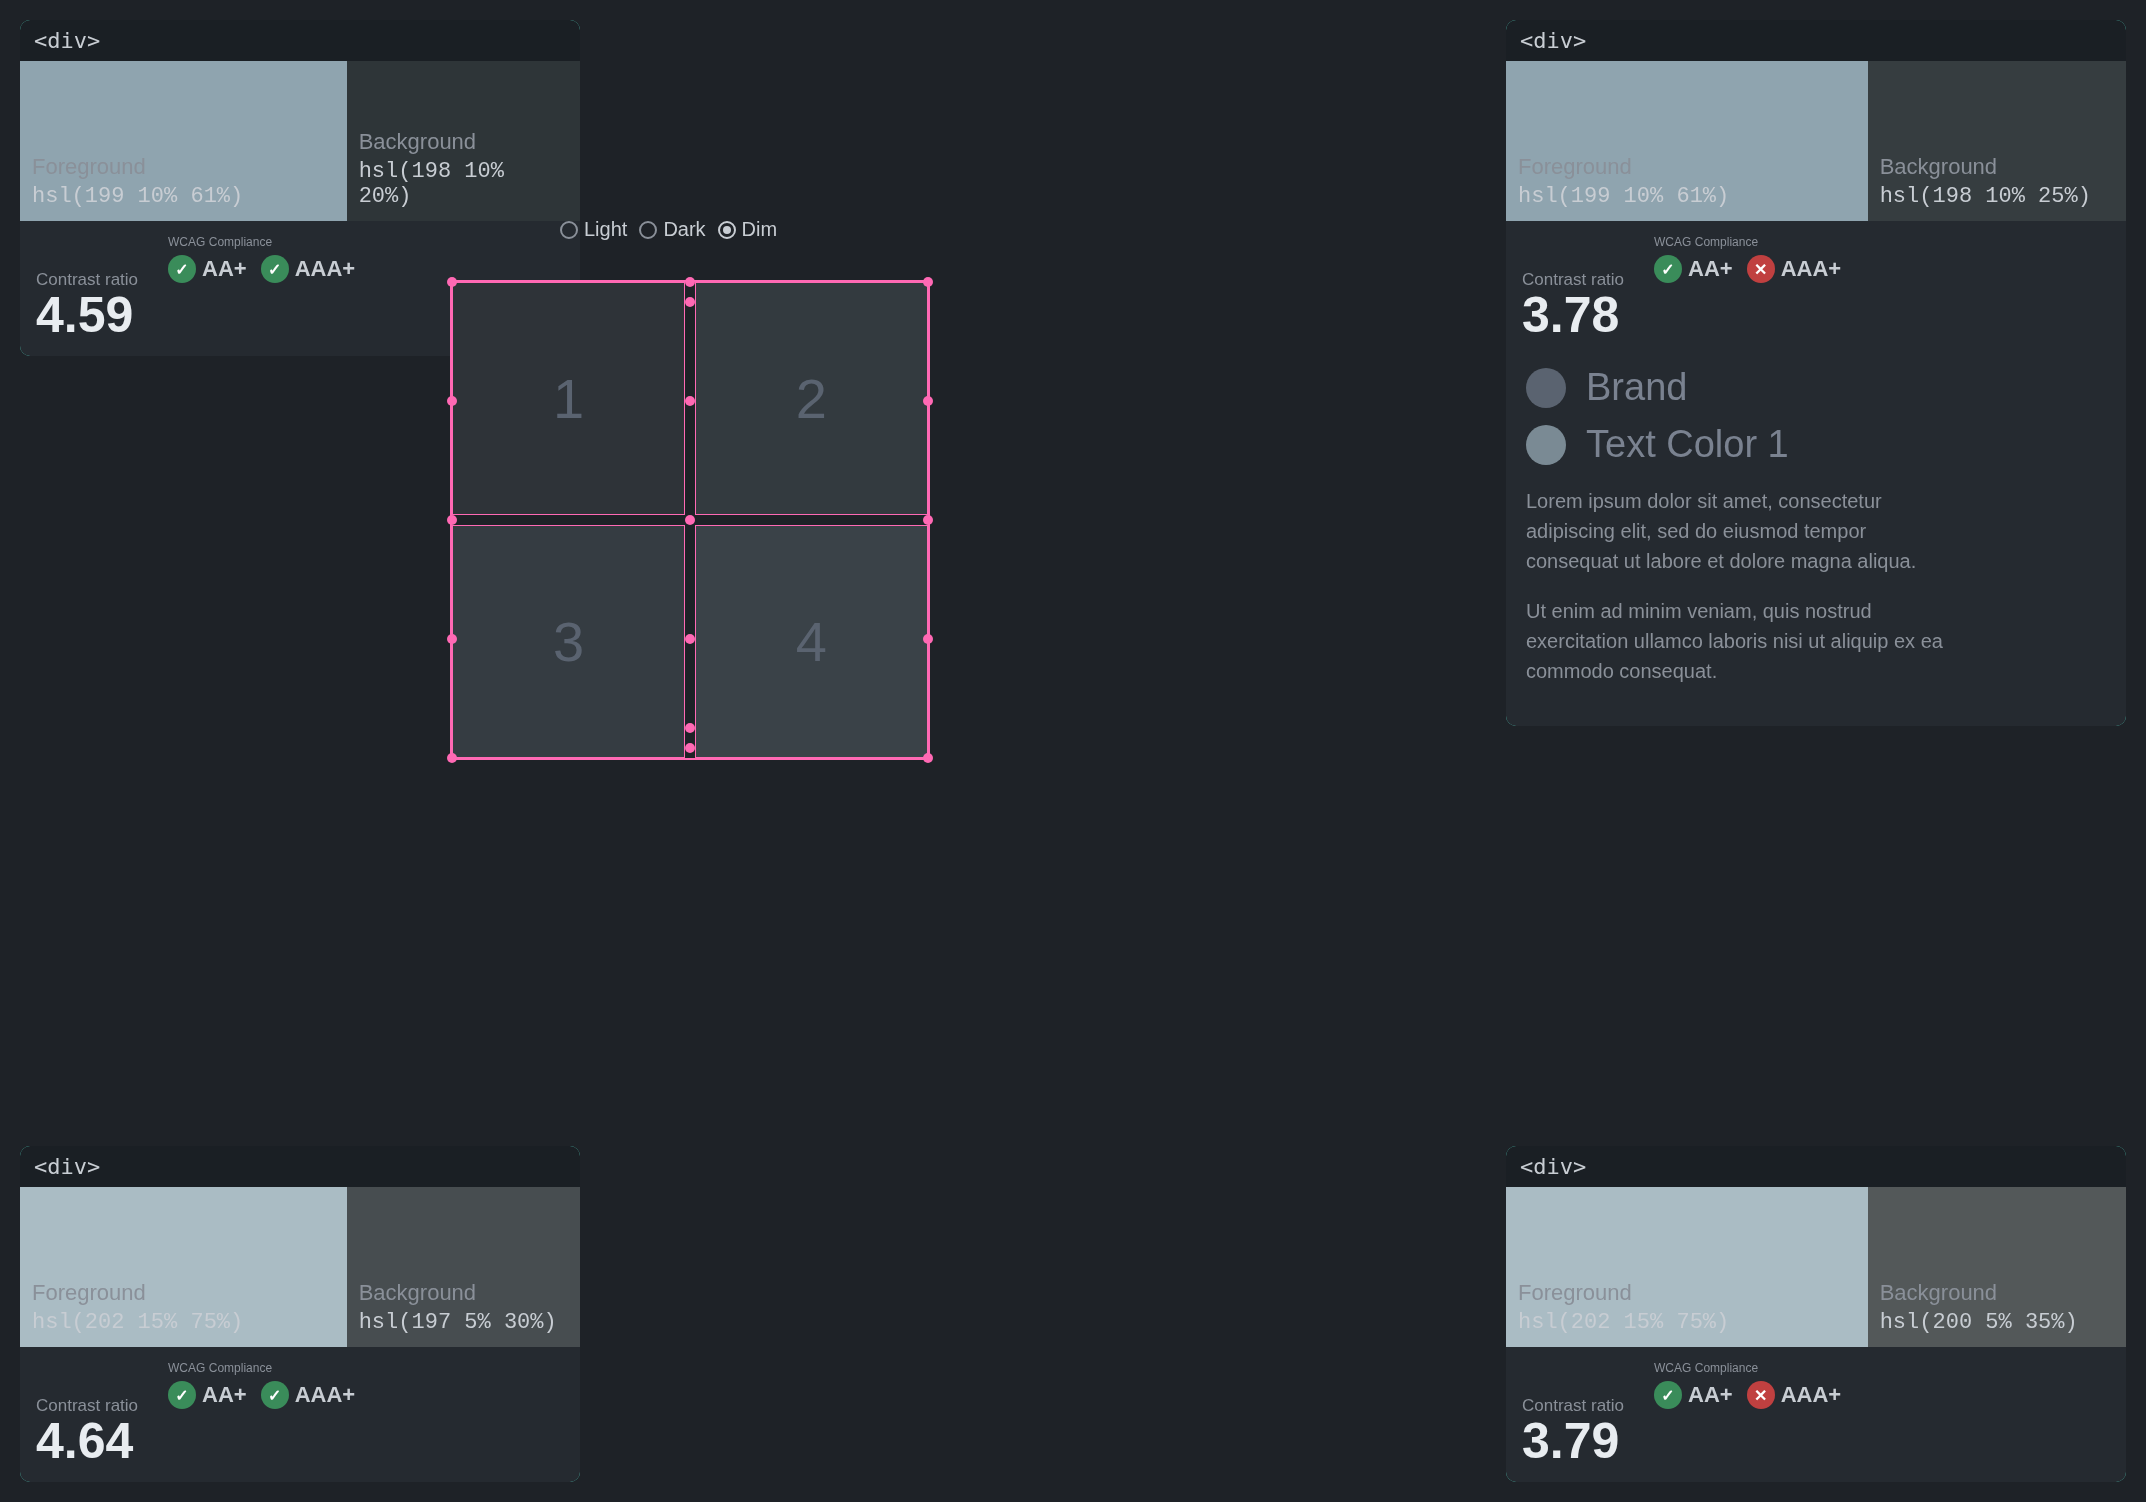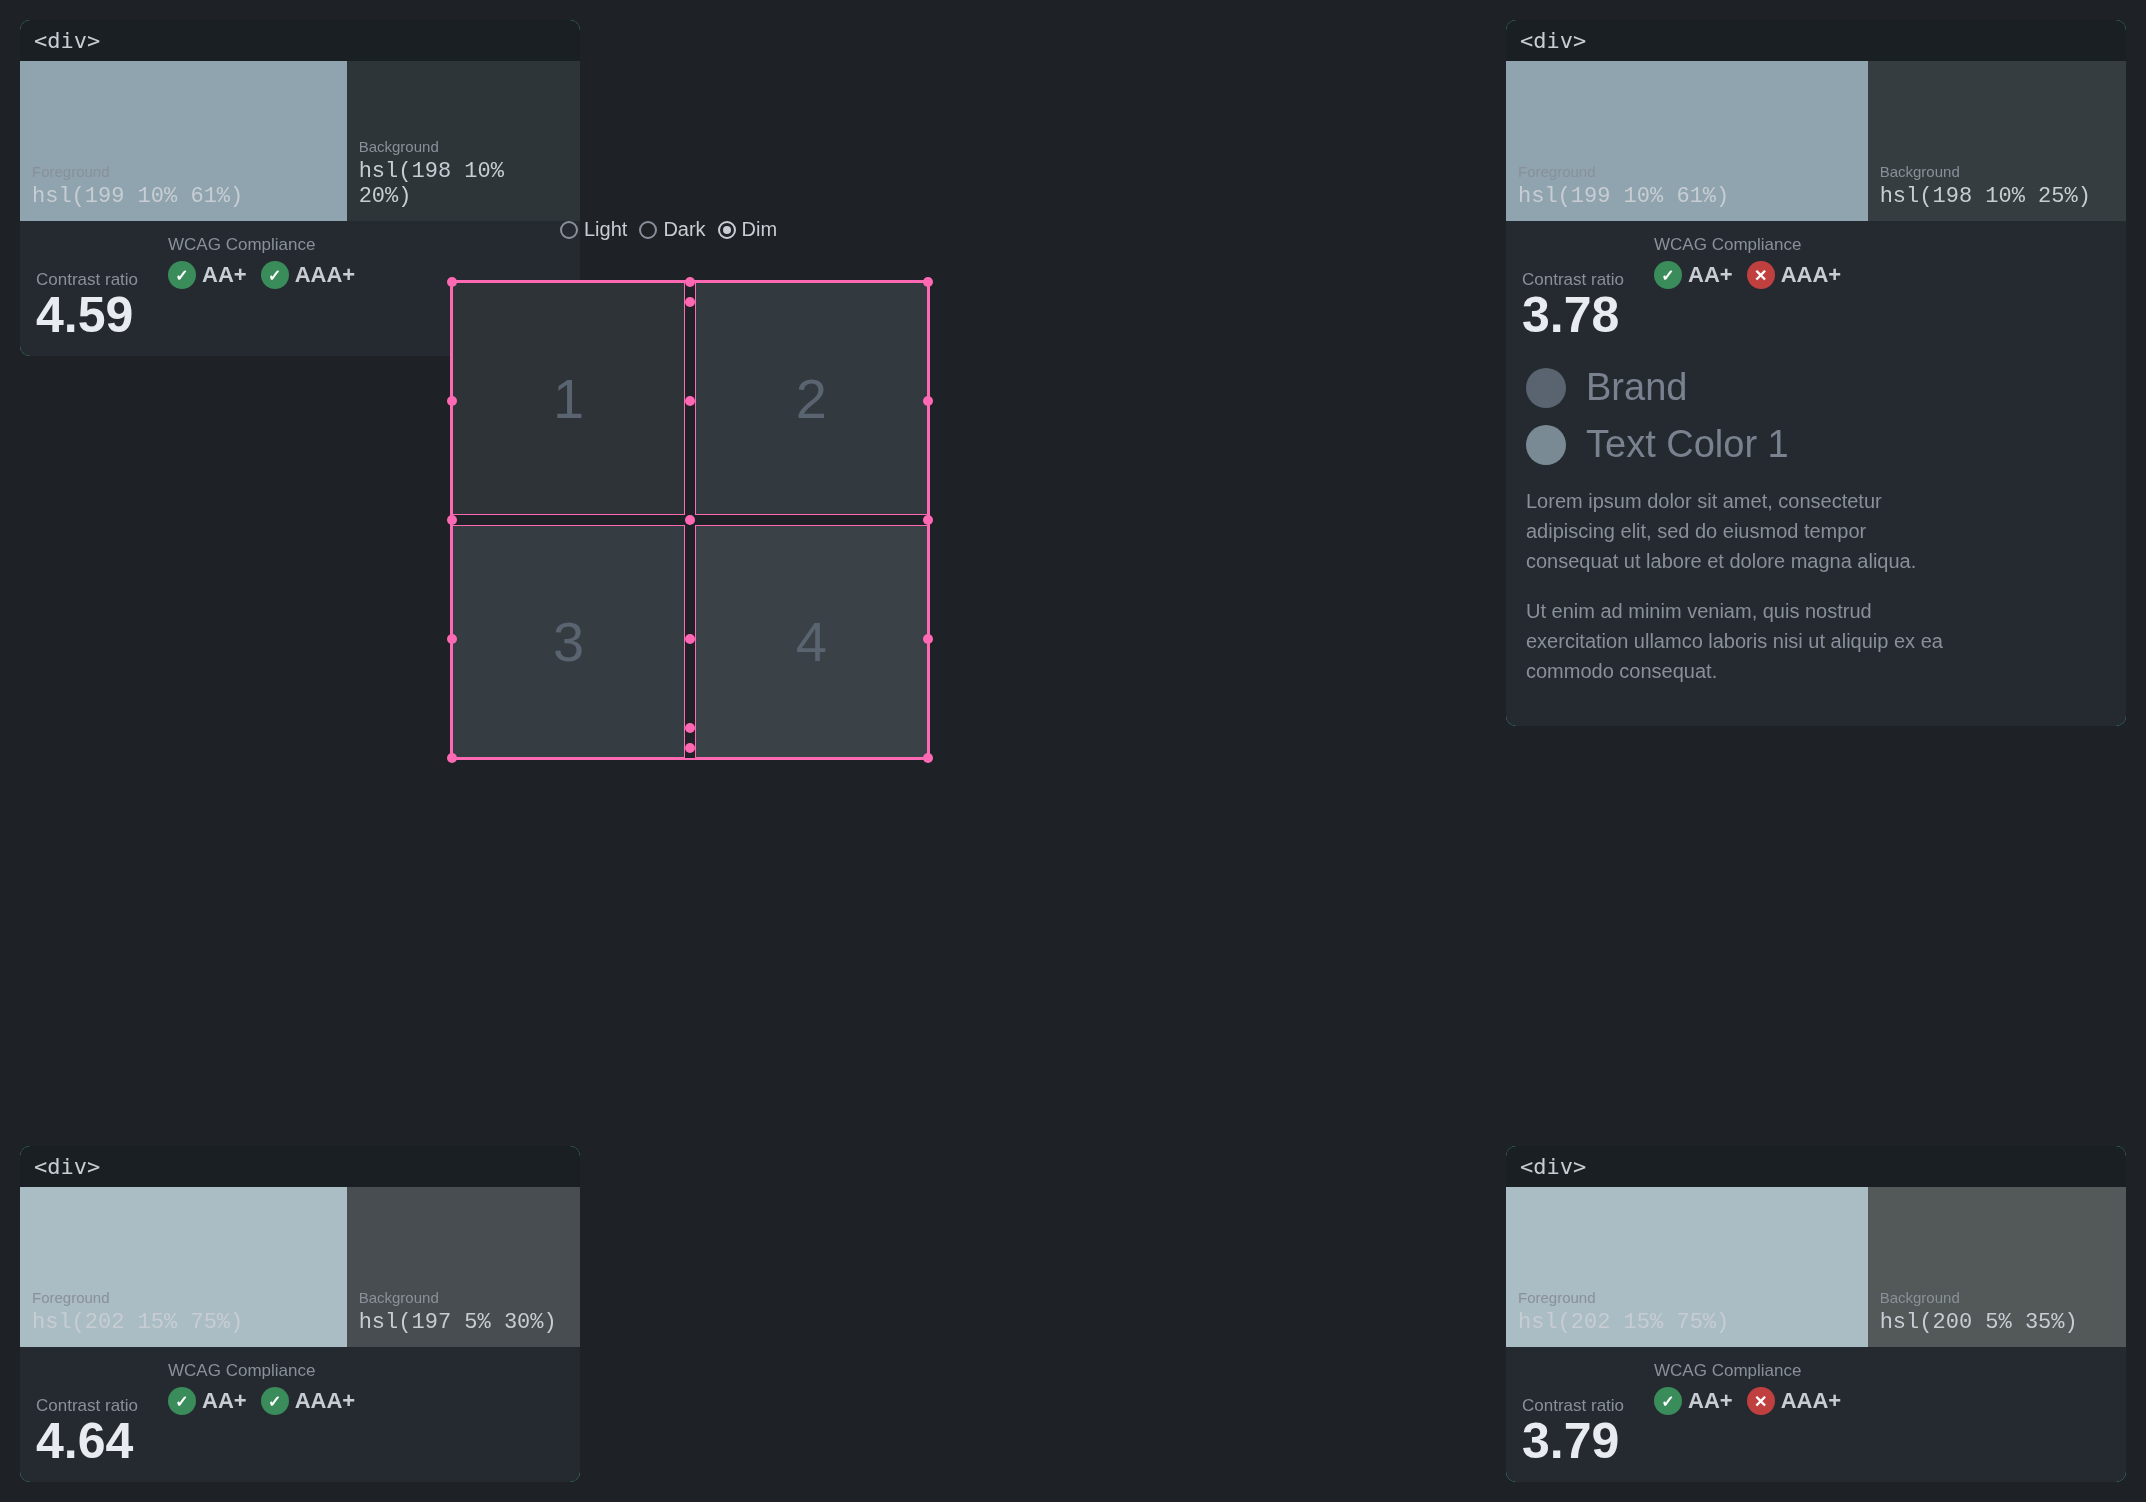--- a/index.html
+++ b/index.html
@@ -39,21 +39,21 @@
 
     .swatch-fg {
       flex: 1.4;
     }
 
     .swatch-bg {
       flex: 1;
     }
 
     .color-label {
-      font-size: 15px;
+      font-size: 22px;
       color: #8a9099;
       margin-bottom: 4px;
     }
 
     .color-value {
       font-size: 22px;
       color: #c8cdd3;
       font-weight: 500;
       font-family: Liberation Mono, monospace;
     }
@@ -83,21 +83,21 @@
     }
     .contrast-value {
       font-size: 50px;
       font-weight: 600;
       color: #e8ecf0;
       line-height: 1;
     }
 
     .wcag-section {}
     .wcag-label {
-      font-size: 17px;
+      font-size: 12px;
       color: #8a9099;
       margin-bottom: 6px;
     }
     .wcag-badges {
       display: flex;
       gap: 14px;
       align-items: center;
     }
     .badge {
       display: flex;

